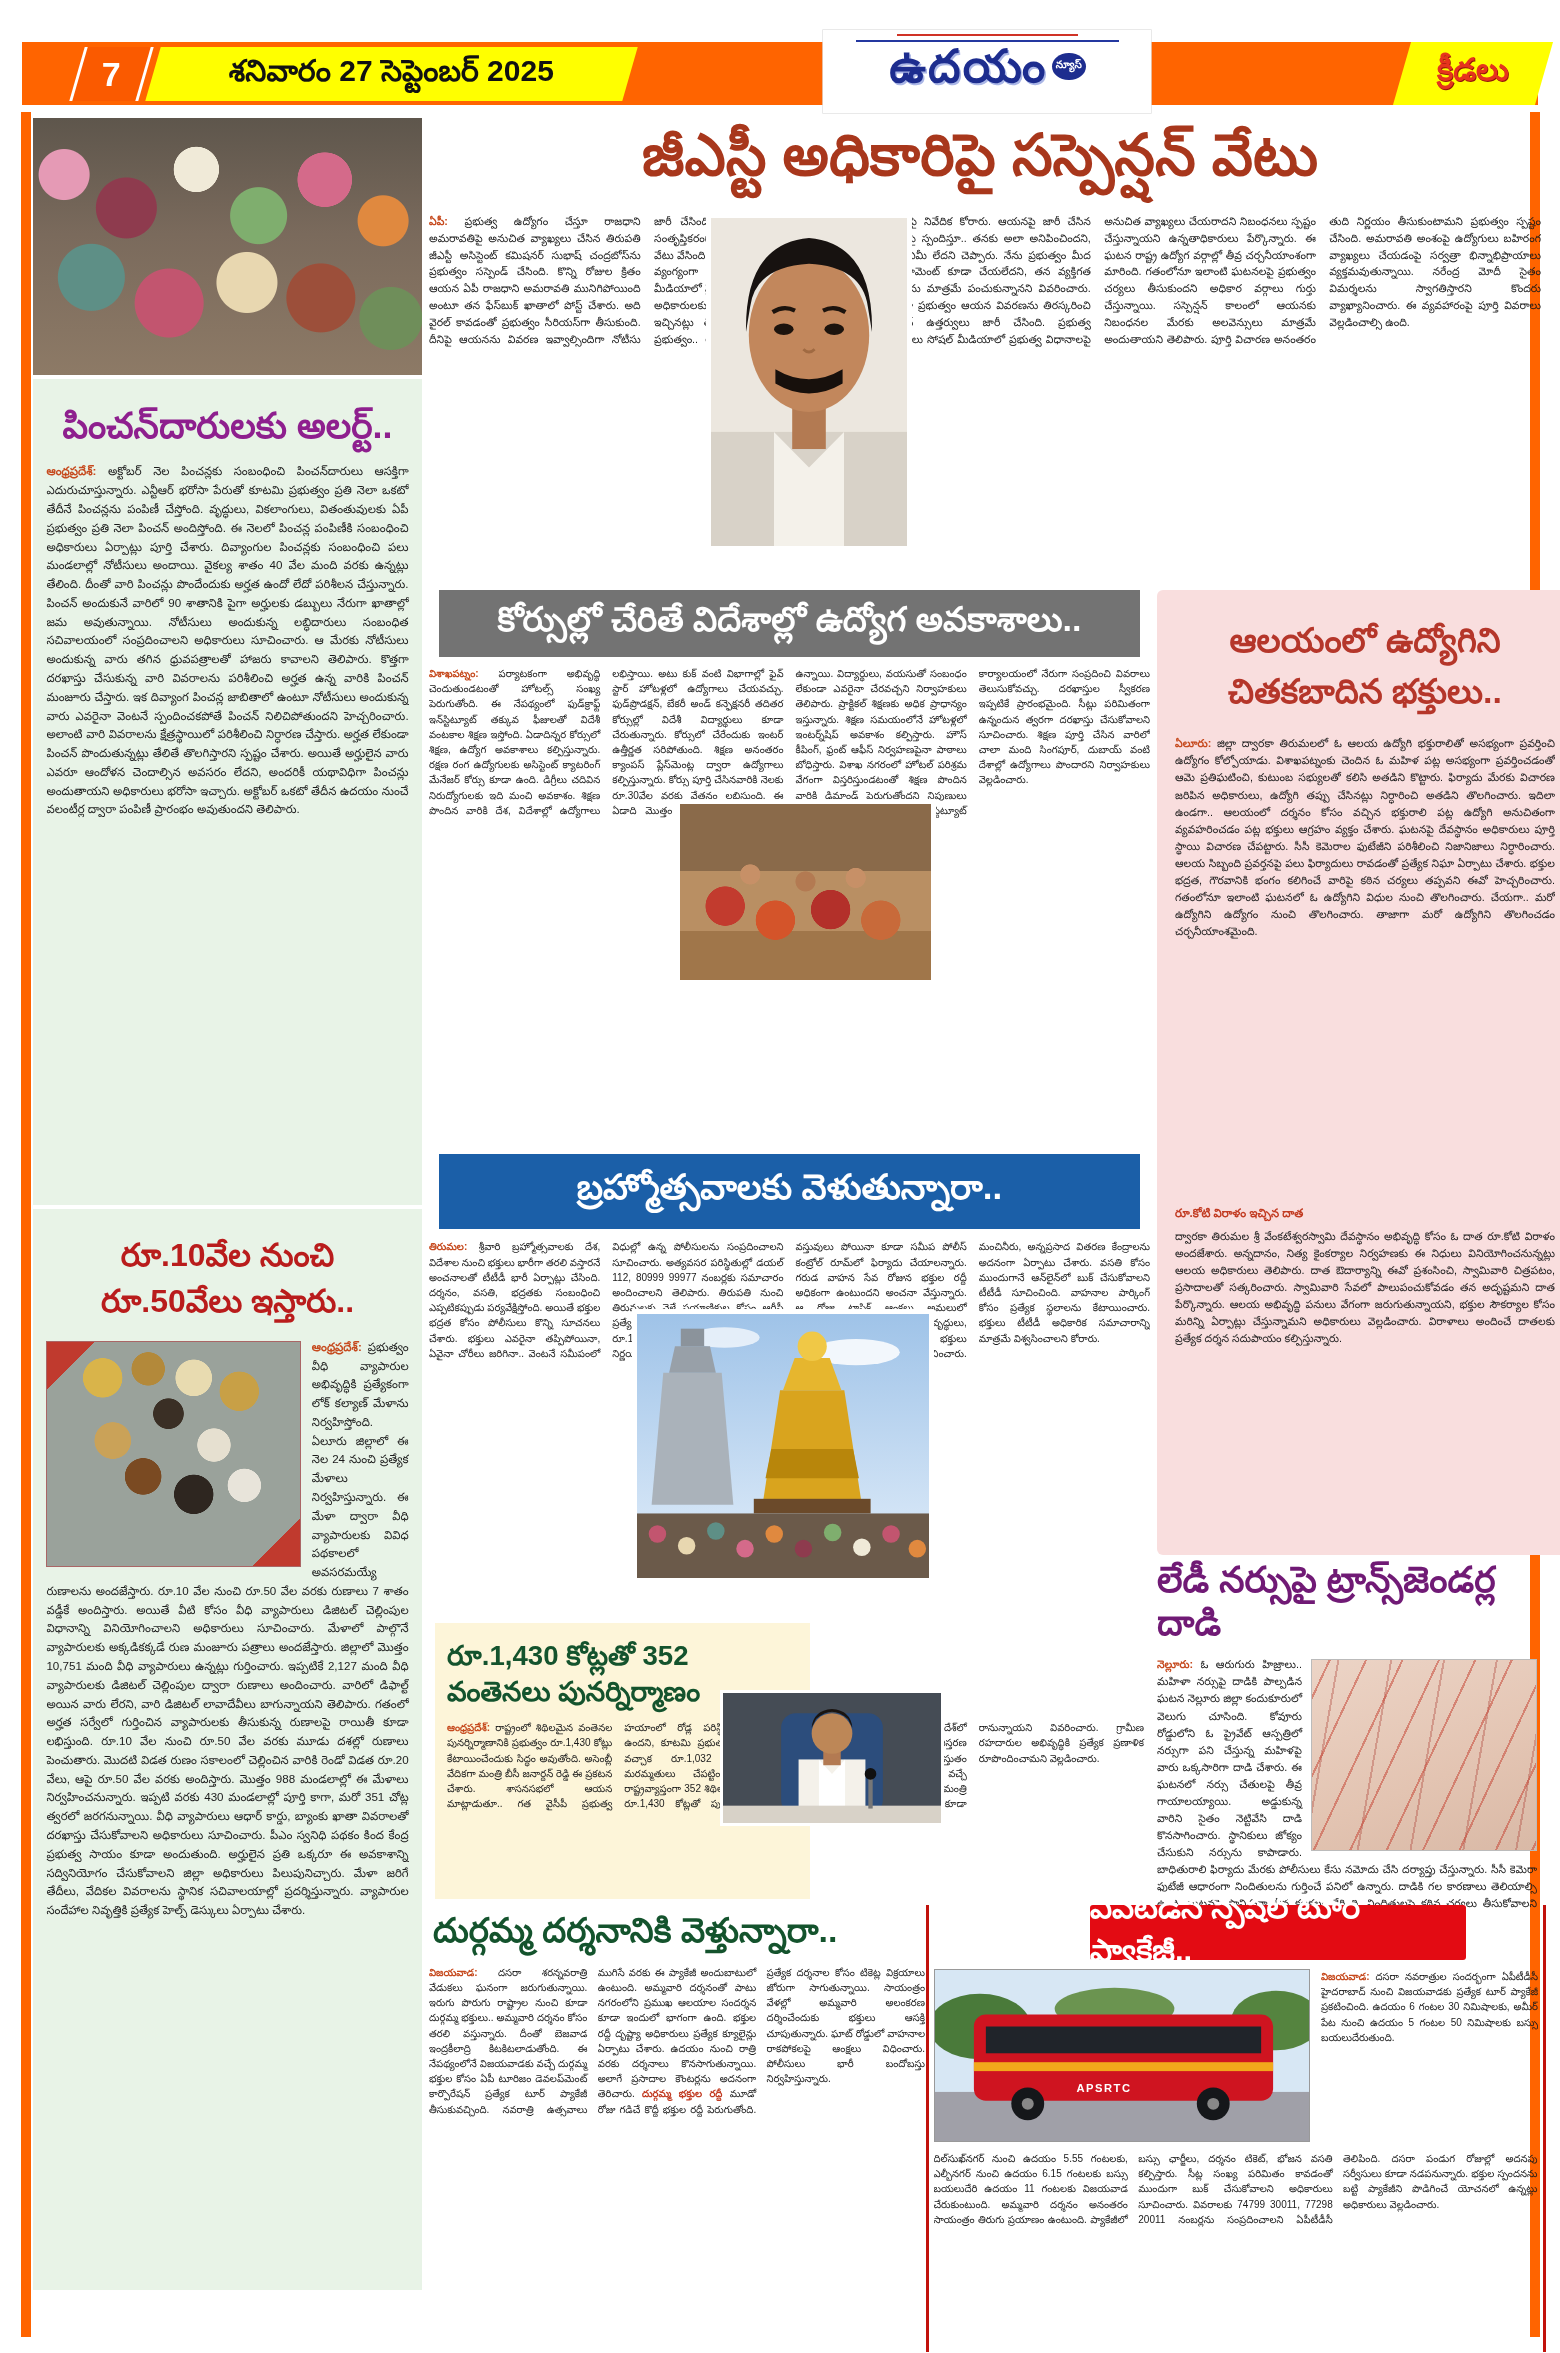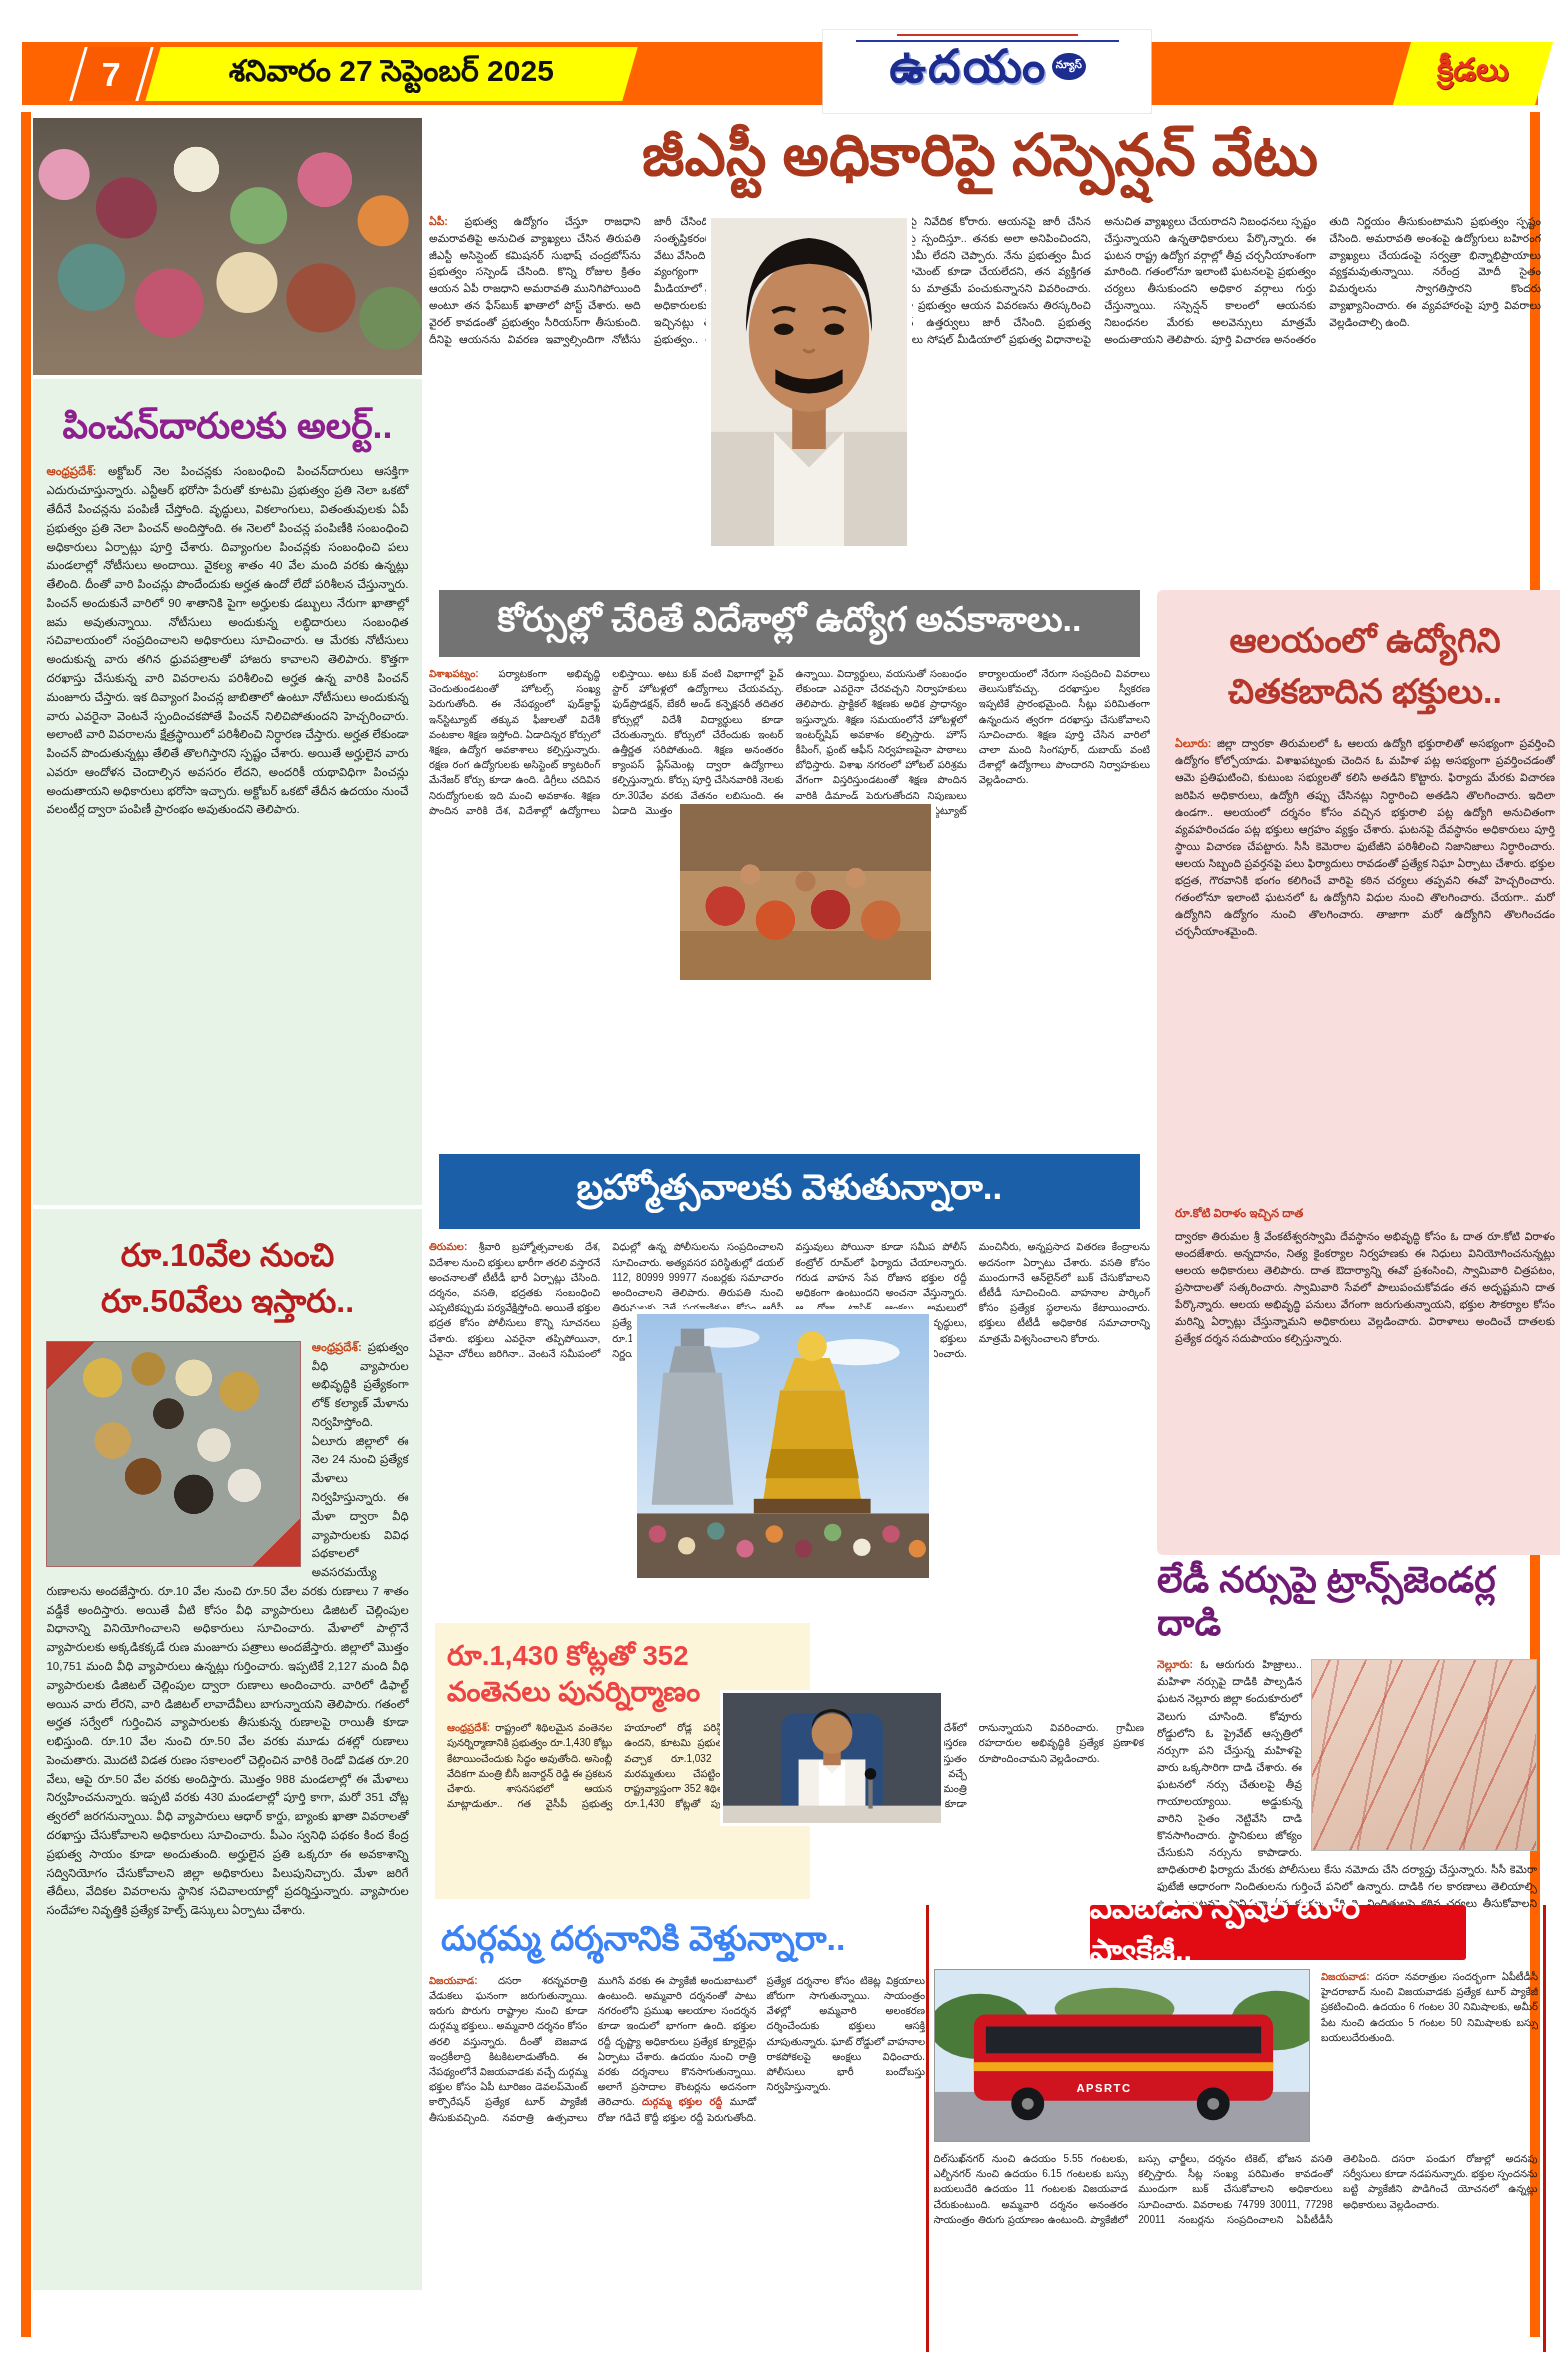--- a/index.html
+++ b/index.html
@@ -86,32 +86,32 @@
   .temple-head{margin:12px 0 18px;font-size:34px;line-height:1.5;color:#b5362a;text-align:center;font-weight:bold;}
   .temple-body{font-size:10.8px;line-height:1.58;height:462px;overflow:hidden;}
   .temple-sub{margin:9px 0 4.5px;font-size:11.6px;}
   .temple-body2{font-size:10.8px;line-height:1.58;height:276px;overflow:hidden;}
   #brahm-art{left:429px;top:1154px;width:721px;height:458px;}
   .brahm-head{height:75px;background:#1b5fa8;font-size:35px;}
   .brahm-body{margin-top:10.4px;height:369px;}
   .tiru-photo{left:203px;top:155px;width:302px;height:274px;}
   #bridge-art{left:429px;top:1617px;width:721px;height:288px;}
   .cream-bg{position:absolute;left:6px;top:6px;width:52%;height:96%;background:#fdf5d9;}
-  .bridge-head{position:relative;width:48%;padding:21px 0 6px 18px;margin:0;font-size:27.6px;font-weight:bold;color:#ef4444;line-height:1.3;}
+  .bridge-head{position:relative;width:48%;padding:21px 0 6px 18px;margin:0;font-size:27.6px;font-weight:bold;color:#14532d;line-height:1.3;}
   .bridge-body{position:relative;margin-top:4.5px;padding:0 6px 0 18px;height:177px;}
   .minister-photo{left:291px;top:73px;width:224px;height:136px;border-width:3.7px;}
   #nurse-art{left:1157px;top:1558px;width:380px;height:343px;}
   .nurse-head{margin:0;font-size:36px;font-weight:bold;color:#701a75;line-height:1.2;}
   .nurse-body{margin-top:12px;font-size:10.8px;line-height:1.58;height:287px;overflow:hidden;}
   .scratch-photo{float:right;width:224px;height:190px;margin:3px 0 6px 9px;border:0.7px solid #bbb;background:
     repeating-linear-gradient(115deg,transparent 0 15px,rgba(198,74,58,.55) 15px 17px,transparent 17px 33px),
     repeating-linear-gradient(100deg,transparent 0 25px,rgba(170,60,50,.35) 25px 27px,transparent 27px 52px),
     linear-gradient(160deg,#ecd4c6 0%,#e3c4b2 60%,#d9b9a6 100%);}
   #durga-art{left:429px;top:1905px;width:663px;height:447px;}
-  .durga-head{margin:12px;font-size:34px;font-weight:bold;color:#3b82f6;line-height:1.25;}
+  .durga-head{margin:4px;font-size:34px;font-weight:bold;color:#14532d;line-height:1.25;}
   .durga-body{width:496px;margin-top:13.4px;height:364px;}
   #aptdc-art{left:932px;top:1905px;width:606px;height:447px;}
   .aptdc-head{position:absolute;left:158px;top:0;width:376px;height:55px;background:#e30b13;border-radius:3px;display:flex;align-items:center;justify-content:center;font-size:31px;font-weight:bold;color:#fff;}
   .bus-photo{position:absolute;left:1.5px;top:64px;width:376px;height:173px;border:0.7px solid #999;box-sizing:border-box;}
   .bus-label{position:absolute;left:142px;top:112px;color:#fff;font-size:11.2px;font-weight:bold;letter-spacing:1.5px;}
   .aptdc-side{position:absolute;left:389px;top:64px;width:217px;height:173px;font-size:10px;line-height:1.52;overflow:hidden;}
   .aptdc-bottom{position:absolute;left:1.5px;top:246px;width:604px;height:198px;}
   .vrule{position:absolute;width:3px;background:#c1120c;}
 </style>
 </head>

